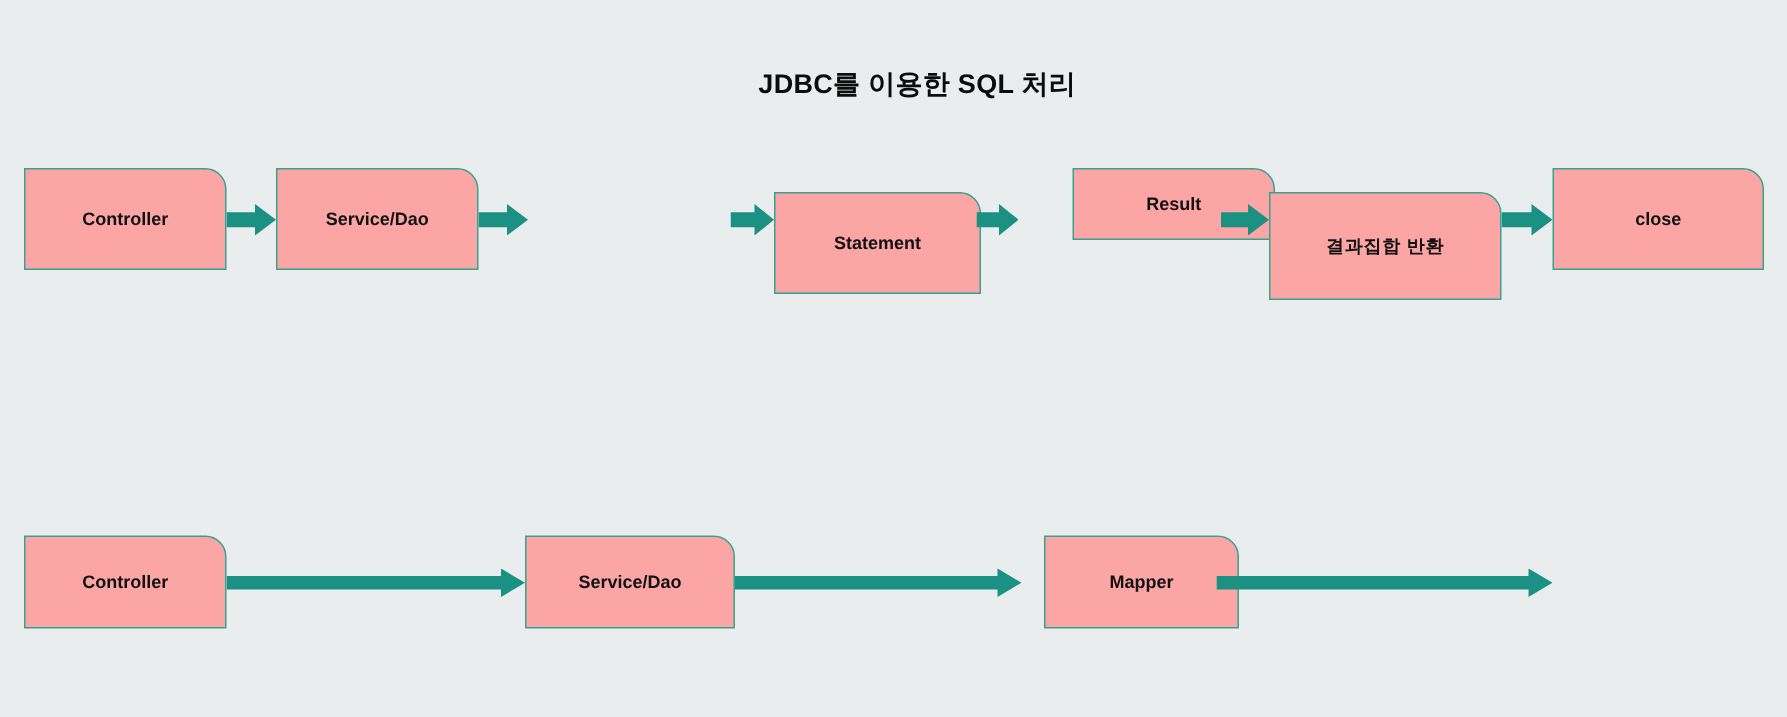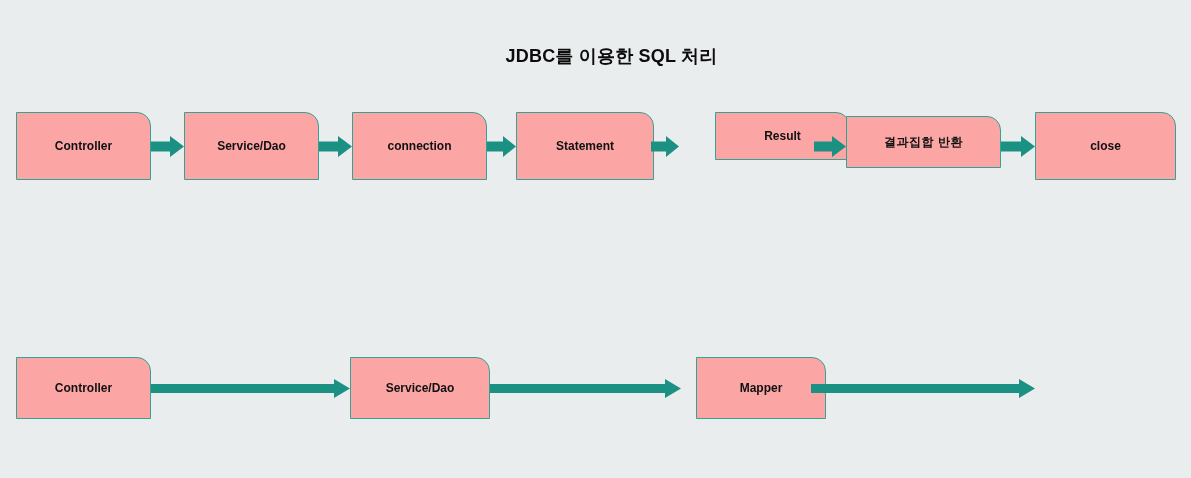--- a/index.html
+++ b/index.html
@@ -85,30 +85,27 @@
   <div class="section-title" id="title-jdbc">JDBC를 이용한 SQL 처리</div>
 
   <div class="flow-row" id="flow-jdbc">
 
     <div class="process-box" style="left:16px; top:0; width:135px; height:68px;">
       <span class="box-label">Controller</span>
     </div>
     <div class="process-box" style="left:184px; top:0; width:135px; height:68px;">
       <span class="box-label">Service/Dao</span>
     </div>
-    <div class="process-box" style="left:352px; top:0; width:135px; height:68px;">
-      <span class="box-label">connection</span>
-    </div>
-    <div class="process-box" style="left:516px; top:0; width:138px; height:68px;">
+    <div class="process-box" style="left:516px; top:16px; width:138px; height:68px;">
       <span class="box-label">Statement</span>
     </div>
     <div class="process-box" style="left:715px; top:0; width:135px; height:48px;">
       <span class="box-label">Result</span>
     </div>
-    <div class="process-box korean" style="left:846px; top:4px; width:155px; height:52px;">
+    <div class="process-box korean" style="left:846px; top:16px; width:155px; height:72px;">
       <span class="box-label">결과집합 반환</span>
     </div>
     <div class="process-box" style="left:1035px; top:0; width:141px; height:68px;">
       <span class="box-label">close</span>
     </div>
 
     <span class="arrow" style="left:151px; top:24px;">
       <svg width="33" height="21" viewBox="0 0 33 21">
         <path d="M0 5.5 H19 V0 L33 10.5 L19 21 V15.5 H0 Z" fill="#1b9183"></path>
       </svg>

